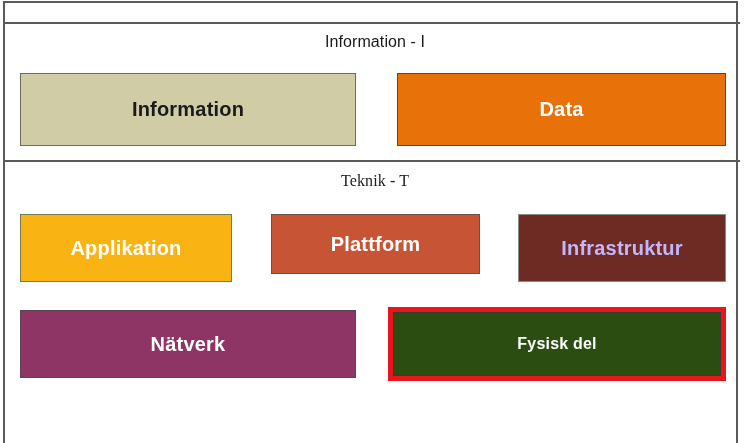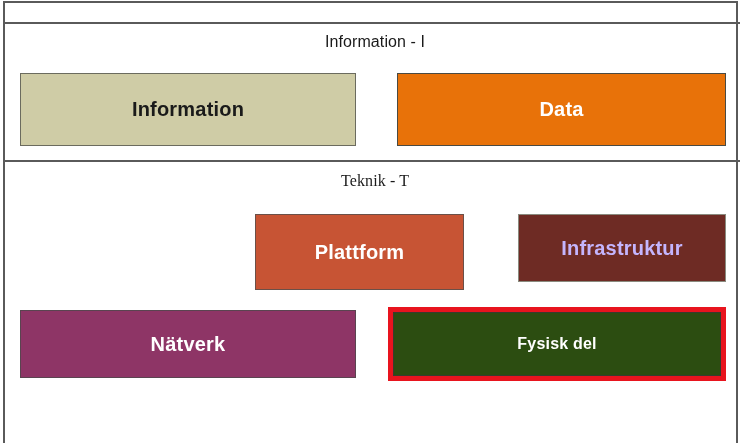--- a/index.html
+++ b/index.html
@@ -83,21 +83,21 @@
   }
 
   
   .box-applikation {
     left: 20px;  top: 214px; width: 212px; height: 68px;
     background: #f9b413;
     color: #ffffff;
     border-color: #7a7a50;
   }
   .box-plattform {
-    left: 255px; top: 214px; width: 209px; height: 76px;
+    left: 271px; top: 214px; width: 209px; height: 60px;
     background: #c75434;
     color: #ffffff;
     border-color: #6b5048;
   }
   .box-infrastruktur {
     left: 518px; top: 214px; width: 208px; height: 68px;
     background: #6e2b24;
     color: #c4b5fd;
     border-color: #8a8a7e;
   }
@@ -146,20 +146,21 @@
   <div class="band-title title-information">Information - I</div>
 
   <div class="box box-information">Information</div>
 
   <div class="box box-data">Data</div>
 
   <div class="band-divider divider-middle"></div>
 
   <div class="band-title title-teknik">Teknik - T</div>
 
+  <div class="box box-applikation">Applikation</div>
 
   <div class="box box-plattform">Plattform</div>
 
   <div class="box box-infrastruktur">Infrastruktur</div>
 
   <div class="box box-natverk">Nätverk</div>
 
   <div class="highlight-wrap">
     <div class="box-fysisk-del">Fysisk del</div>
   </div>

